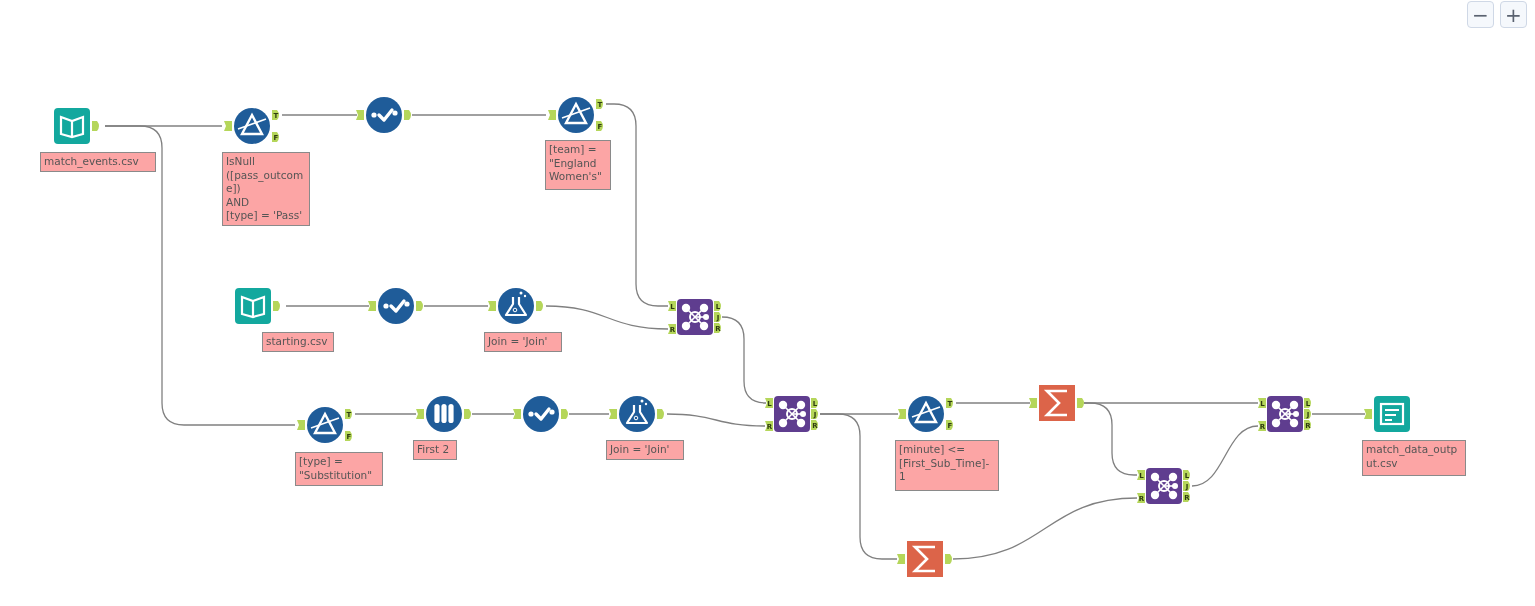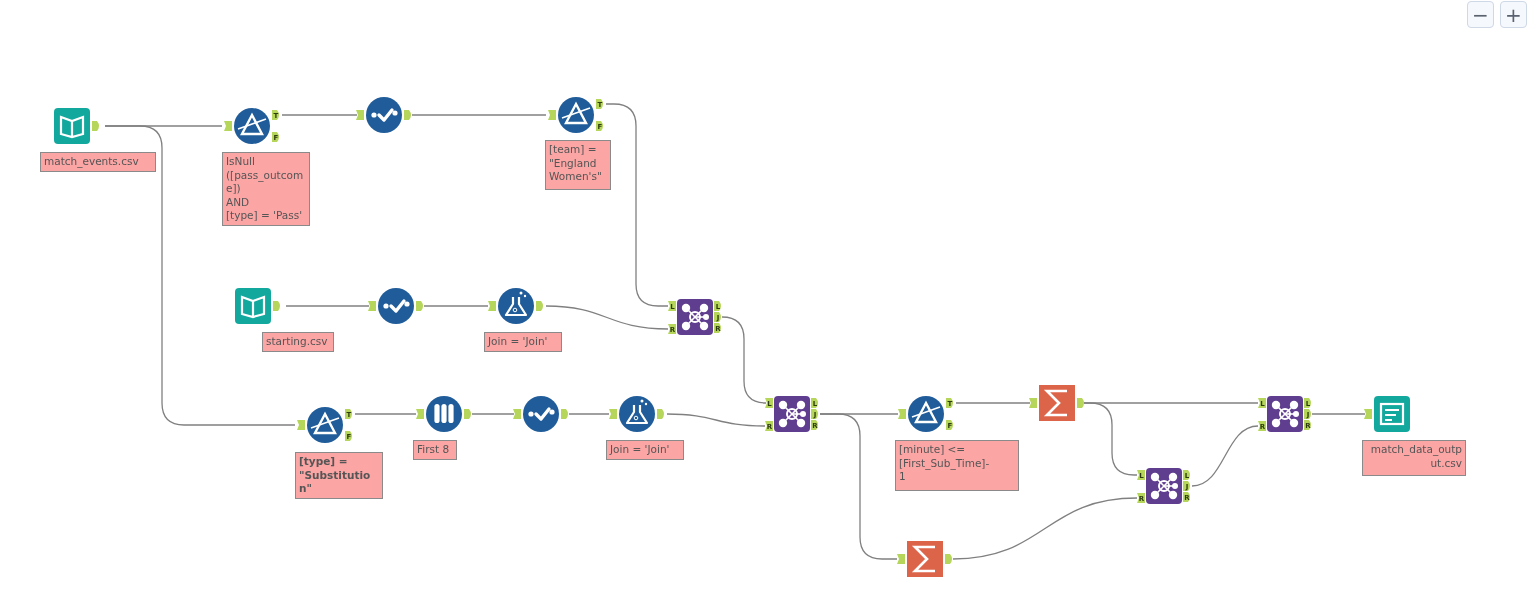--- a/index.html
+++ b/index.html
@@ -392,24 +392,24 @@
     <div class="anno" style="left: 40px; top: 152px; width: 116px; min-height: 20px;">match_events.csv</div>
     <div class="anno" style="left: 222px; top: 152px; width: 88px; min-height: 66px;">IsNull
 ([pass_outcome])
 AND
 [type] = 'Pass'</div>
     <div class="anno" style="left: 545px; top: 140px; width: 66px; min-height: 50px;">[team] =
 "England
 Women's"</div>
     <div class="anno" style="left: 222px; top: 332px; width: 72px; min-height: 20px; margin-left: 40px;">starting.csv</div>
     <div class="anno" style="left: 484px; top: 332px; width: 78px; min-height: 20px;">Join = 'Join'</div>
-    <div class="anno" style="left: 295px; top: 452px; width: 88px; min-height: 34px; font-weight: bold;">[type] =
+    <div class="anno" style="left: 295px; top: 452px; width: 88px; min-height: 34px;">[type] =
 "Substitution"</div>
-    <div class="anno" style="left: 413px; top: 440px; width: 44px; min-height: 20px;">First 8</div>
+    <div class="anno" style="left: 413px; top: 440px; width: 44px; min-height: 20px;">First 2</div>
     <div class="anno" style="left: 606px; top: 440px; width: 78px; min-height: 20px;">Join = 'Join'</div>
-    <div class="anno" style="left: 895px; top: 440px; width: 124px; min-height: 51px;">[minute] &lt;=
+    <div class="anno" style="left: 895px; top: 440px; width: 104px; min-height: 51px;">[minute] &lt;=
 [First_Sub_Time]-
 1</div>
-    <div class="anno" style="left: 1362px; top: 440px; width: 104px; min-height: 36px; text-align: right;">match_data_output.csv</div>
+    <div class="anno" style="left: 1362px; top: 440px; width: 104px; min-height: 36px;">match_data_output.csv</div>
   </div>
 
 <div class="zoom-btn" style="left:1467px;">−</div>
 <div class="zoom-btn" style="left:1500px;">+</div>
 
 </body></html>

